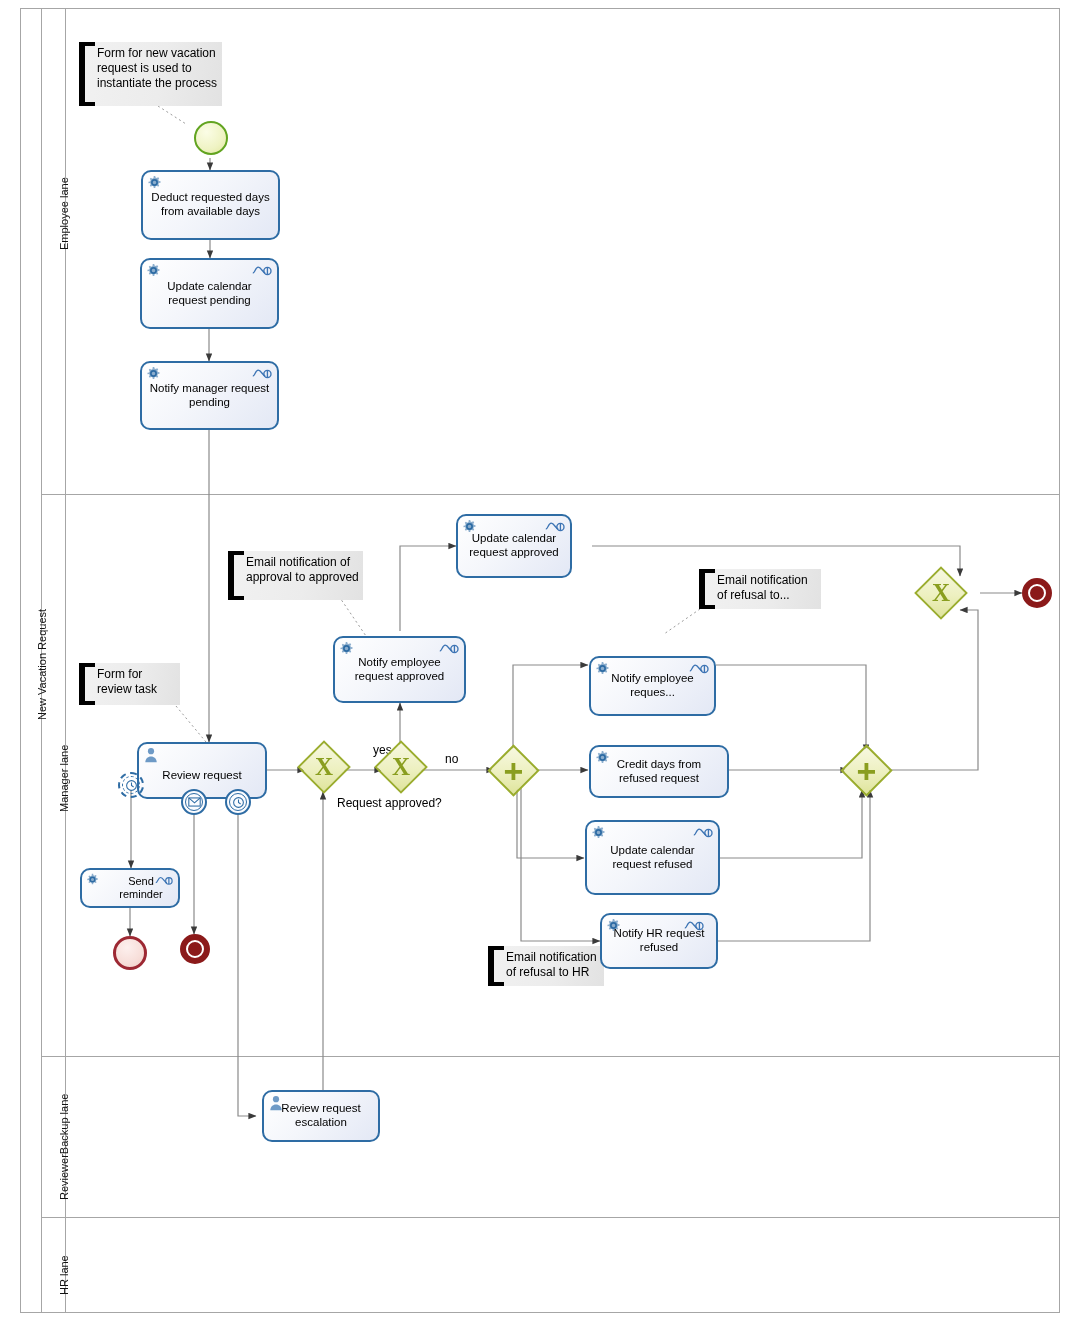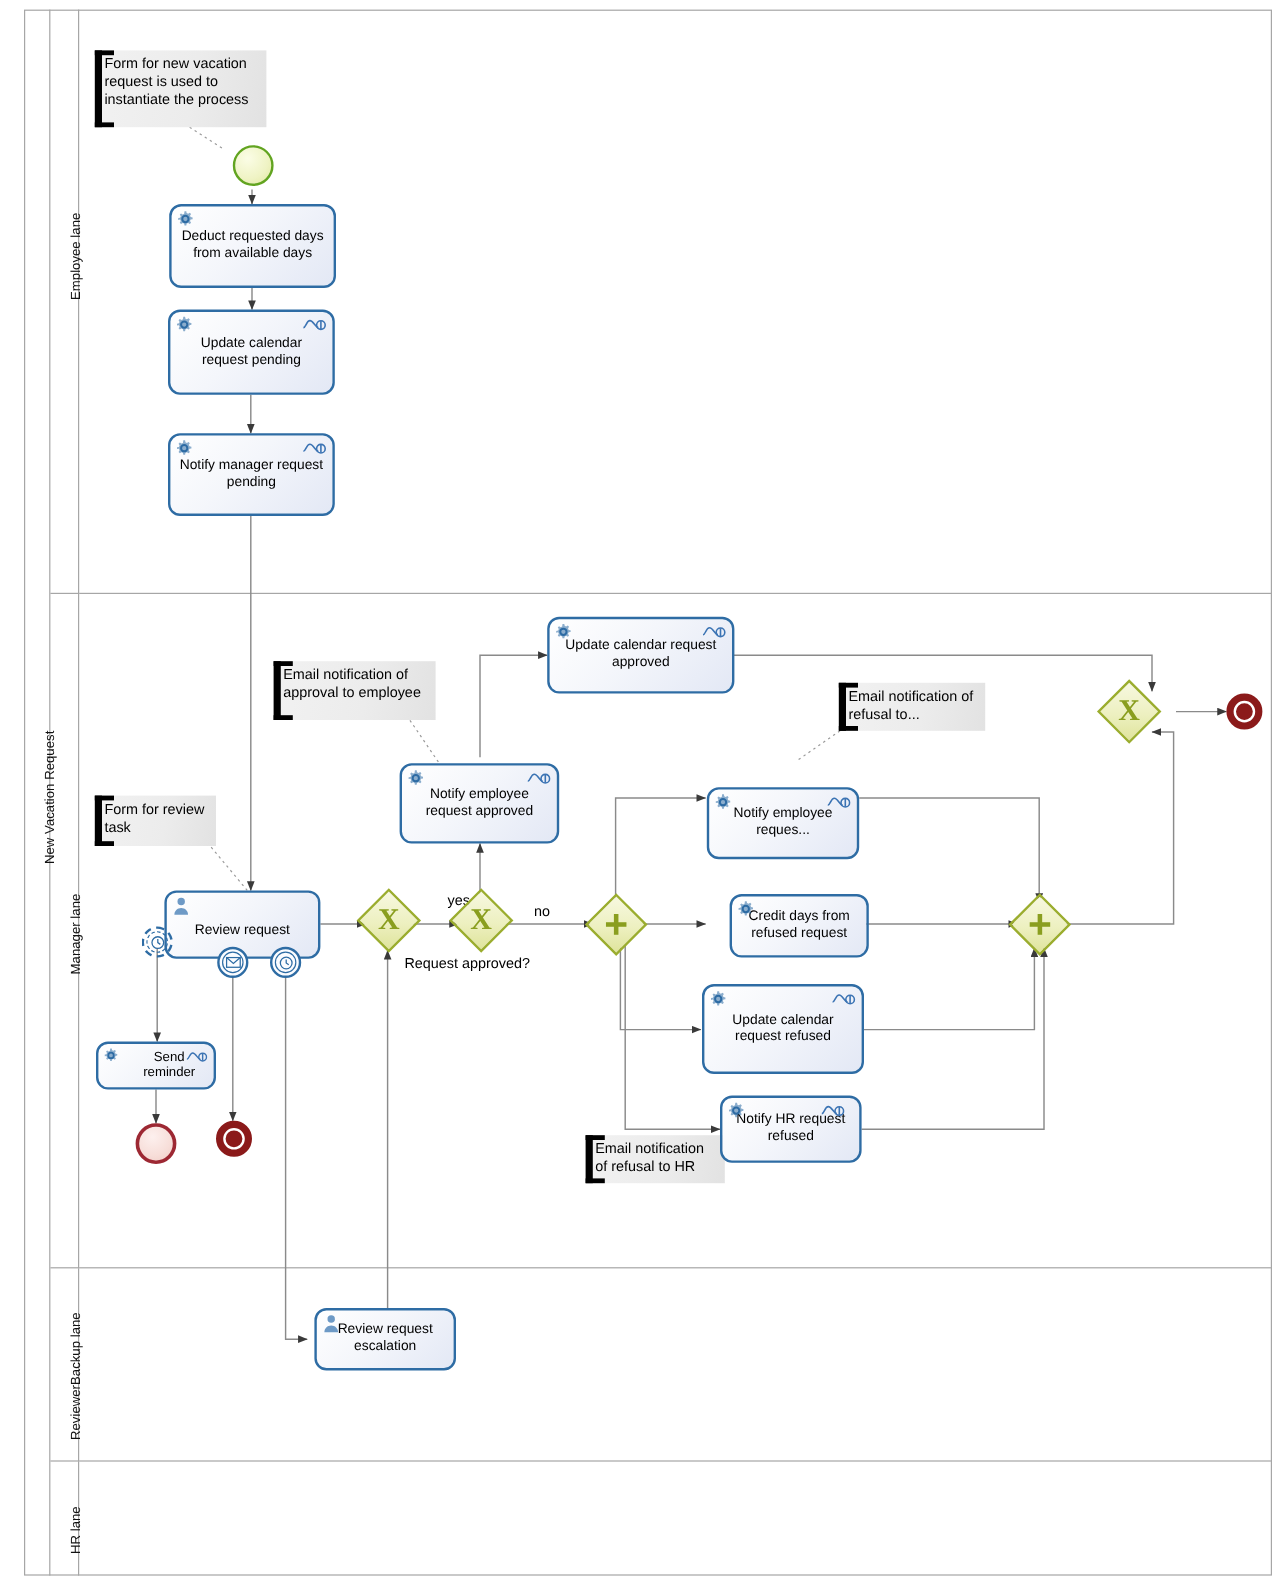--- a/index.html
+++ b/index.html
@@ -50,21 +50,21 @@
      border:2px solid #9BAD2E;box-sizing:border-box;}
   .gw .sym{position:absolute;inset:0;display:flex;align-items:center;justify-content:center;
      color:#8A9E1F;font-weight:700;}
   .gw-x .sym{font-size:25px;font-family:"Liberation Serif",serif;}
   .gw-p .sym{font-size:34px;line-height:0;}
 
   
   .anno{position:absolute;box-sizing:border-box;
      background:linear-gradient(100deg,#f1f1f1 0%,#ececec 55%,#e2e2e2 100%);
      border-left:6px solid #000;font-size:12px;color:#000;line-height:1.23;
-     padding:4px 4px 4px 2px;}
+     padding:4px 4px 4px 12px;}
   .anno .bracket-t{position:absolute;left:-6px;top:-0px;width:16px;height:4px;background:#000;}
   .anno .bracket-b{position:absolute;left:-6px;bottom:0px;width:16px;height:4px;background:#000;}
 
   
   .edges{position:absolute;left:0;top:0;width:1070px;height:1321px;pointer-events:none;}
   .flow{fill:none;stroke:#8a8a8a;stroke-width:1.2;}
   .assoc{fill:none;stroke:#9a9a9a;stroke-width:1;stroke-dasharray:2 3;}
   .arrowhead{fill:#3a3a3a;}
   .edge-lbl{position:absolute;font-size:12px;color:#000;white-space:nowrap;}
 </style>
@@ -170,21 +170,21 @@
 
   <div class="anno" style="left:79px;top:663px;width:101px;height:42px;">
     <span class="bracket-t"></span>
     <span class="bracket-b"></span>
     <span>Form for review task</span>
   </div>
 
   <div class="anno" style="left:228px;top:551px;width:135px;height:49px;">
     <span class="bracket-t"></span>
     <span class="bracket-b"></span>
-    <span>Email notification of approval to employee</span>
+    <span>Email notification of approval to approved</span>
   </div>
 
   <div class="anno" style="left:699px;top:569px;width:122px;height:40px;">
     <span class="bracket-t"></span>
     <span class="bracket-b"></span>
     <span>Email notification of refusal to...</span>
   </div>
 
   <div class="anno" style="left:468px;top:946px;width:116px;height:40px;margin-left:20px;">
     <span class="bracket-t"></span>
@@ -273,21 +273,21 @@
       <path fill="#2E6CA4" d="M7.2 1h1.6l.3 1.7 1.3.6 1.5-.9 1.1 1.1-.9 1.5.6 1.3 1.7.3v1.6l-1.7.3-.6 1.3.9 1.5-1.1 1.1-1.5-.9-1.3.6-.3 1.7H7.2l-.3-1.7-1.3-.6-1.5.9-1.1-1.1.9-1.5-.6-1.3L1.6 8.8V7.2l1.7-.3.6-1.3-.9-1.5 1.1-1.1 1.5.9 1.3-.6z" opacity=".55"></path>
     </svg>
     <svg class="ico-plug" viewBox="0 0 24 14" style="width:18px;">
       <path fill="none" stroke="#3C74B4" stroke-width="1.6" d="M1 10c2.5 0 3-7 6.5-7S13 10 16 10"></path>
       <circle cx="18.5" cy="7.5" r="4.3" fill="none" stroke="#3C74B4" stroke-width="1.6"></circle>
       <path fill="none" stroke="#3C74B4" stroke-width="1.6" d="M18.5 3.4v8.2"></path>
     </svg>
     <span class="lbl">Send reminder</span>
   </div>
 
-  <div class="task" style="left:456px;top:514px;width:156px;height:64px;">
+  <div class="task" style="left:456px;top:514px;width:116px;height:64px;">
     <svg class="ico-gear" viewBox="0 0 16 16">
       <path fill="#2E6CA4" d="M8 4.3a3.7 3.7 0 1 0 0 7.4 3.7 3.7 0 0 0 0-7.4zm0 5.6A1.9 1.9 0 1 1 8 6.1a1.9 1.9 0 0 1 0 3.8z"></path>
       <path fill="#2E6CA4" d="M7.2 1h1.6l.3 1.7 1.3.6 1.5-.9 1.1 1.1-.9 1.5.6 1.3 1.7.3v1.6l-1.7.3-.6 1.3.9 1.5-1.1 1.1-1.5-.9-1.3.6-.3 1.7H7.2l-.3-1.7-1.3-.6-1.5.9-1.1-1.1.9-1.5-.6-1.3L1.6 8.8V7.2l1.7-.3.6-1.3-.9-1.5 1.1-1.1 1.5.9 1.3-.6z" opacity=".55"></path>
     </svg>
     <svg class="ico-plug" viewBox="0 0 24 14">
       <path fill="none" stroke="#3C74B4" stroke-width="1.6" d="M1 10c2.5 0 3-7 6.5-7S13 10 16 10"></path>
       <circle cx="18.5" cy="7.5" r="4.3" fill="none" stroke="#3C74B4" stroke-width="1.6"></circle>
       <path fill="none" stroke="#3C74B4" stroke-width="1.6" d="M18.5 3.4v8.2"></path>
     </svg>
     <span class="lbl">Update calendar request approved</span>
@@ -312,21 +312,21 @@
       <path fill="#2E6CA4" d="M7.2 1h1.6l.3 1.7 1.3.6 1.5-.9 1.1 1.1-.9 1.5.6 1.3 1.7.3v1.6l-1.7.3-.6 1.3.9 1.5-1.1 1.1-1.5-.9-1.3.6-.3 1.7H7.2l-.3-1.7-1.3-.6-1.5.9-1.1-1.1.9-1.5-.6-1.3L1.6 8.8V7.2l1.7-.3.6-1.3-.9-1.5 1.1-1.1 1.5.9 1.3-.6z" opacity=".55"></path>
     </svg>
     <svg class="ico-plug" viewBox="0 0 24 14">
       <path fill="none" stroke="#3C74B4" stroke-width="1.6" d="M1 10c2.5 0 3-7 6.5-7S13 10 16 10"></path>
       <circle cx="18.5" cy="7.5" r="4.3" fill="none" stroke="#3C74B4" stroke-width="1.6"></circle>
       <path fill="none" stroke="#3C74B4" stroke-width="1.6" d="M18.5 3.4v8.2"></path>
     </svg>
     <span class="lbl">Notify employee reques...</span>
   </div>
 
-  <div class="task" style="left:608px;top:745px;width:116px;height:53px;">
+  <div class="task" style="left:589px;top:745px;width:140px;height:53px;">
     <svg class="ico-gear" viewBox="0 0 16 16">
       <path fill="#2E6CA4" d="M8 4.3a3.7 3.7 0 1 0 0 7.4 3.7 3.7 0 0 0 0-7.4zm0 5.6A1.9 1.9 0 1 1 8 6.1a1.9 1.9 0 0 1 0 3.8z"></path>
       <path fill="#2E6CA4" d="M7.2 1h1.6l.3 1.7 1.3.6 1.5-.9 1.1 1.1-.9 1.5.6 1.3 1.7.3v1.6l-1.7.3-.6 1.3.9 1.5-1.1 1.1-1.5-.9-1.3.6-.3 1.7H7.2l-.3-1.7-1.3-.6-1.5.9-1.1-1.1.9-1.5-.6-1.3L1.6 8.8V7.2l1.7-.3.6-1.3-.9-1.5 1.1-1.1 1.5.9 1.3-.6z" opacity=".55"></path>
     </svg>
     <span class="lbl">Credit days from refused request</span>
   </div>
 
   <div class="task" style="left:585px;top:820px;width:135px;height:75px;">
     <svg class="ico-gear" viewBox="0 0 16 16">
       <path fill="#2E6CA4" d="M8 4.3a3.7 3.7 0 1 0 0 7.4 3.7 3.7 0 0 0 0-7.4zm0 5.6A1.9 1.9 0 1 1 8 6.1a1.9 1.9 0 0 1 0 3.8z"></path>

